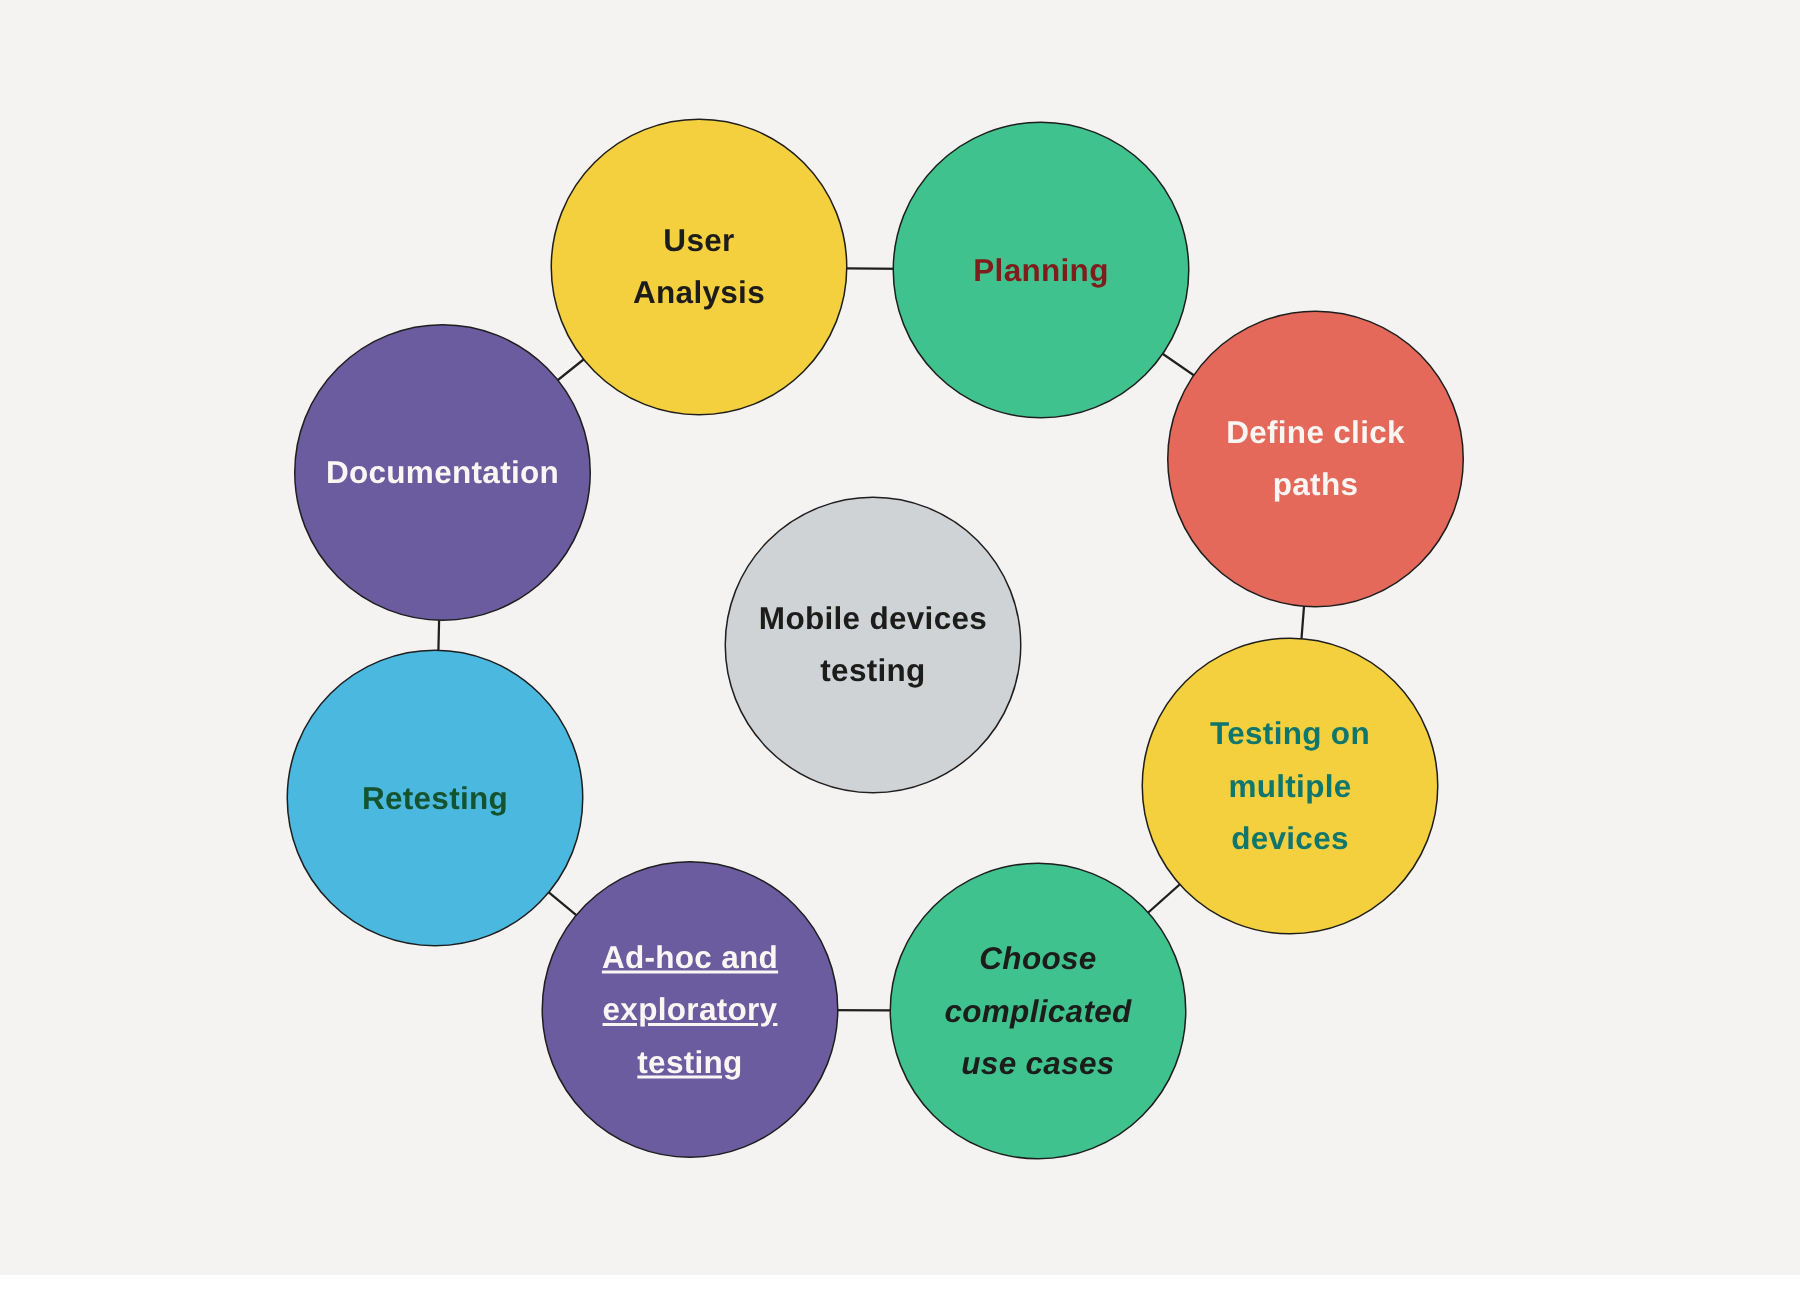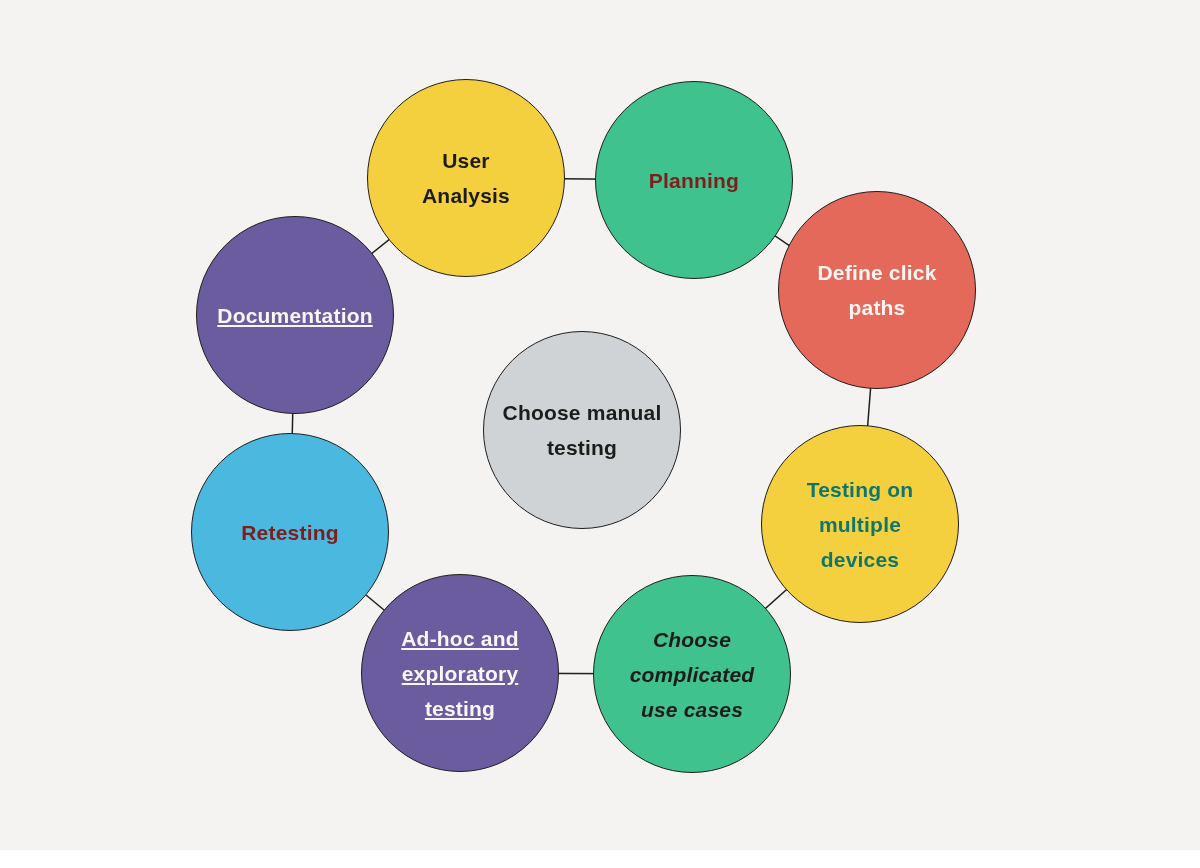--- a/index.html
+++ b/index.html
@@ -40,26 +40,26 @@
   .node .label {
     font-size: 21px;
     font-weight: 700;
     line-height: 35px;
     white-space: pre-line;
     letter-spacing: 0.2px;
   }
   
   .pos-user-analysis   { left: 367px; top:  79px; }
   .pos-planning        { left: 595px; top:  81px; }
-  .pos-define-click    { left: 778px; top: 191px; justify-content: center; }
+  .pos-define-click    { left: 778px; top: 207px; justify-content: center; }
   .pos-testing-multi   { left: 761px; top: 425px; }
   .pos-choose-cases    { left: 593px; top: 575px; }
   .pos-adhoc           { left: 361px; top: 574px; text-decoration: underline; }
   .pos-retesting       { left: 191px; top: 433px; }
-  .pos-documentation   { left: 196px; top: 216px; text-decoration: underline; }
+  .pos-documentation   { left: 196px; top: 216px; }
   .pos-center          { left: 483px; top: 331px; }
 </style>
 </head>
 <body>
 
 <div class="canvas">
 
   <svg class="connectors" width="1200" height="868">
     <line x1="466" y1="178" x2="694" y2="180"></line>
     <line x1="694" y1="180" x2="877" y2="306"></line>
@@ -96,26 +96,26 @@
 complicated
 use cases</span>
   </div>
 
   <div class="node pos-adhoc" style="background: rgb(107, 91, 159); color: rgb(250, 246, 243);">
     <span class="label">Ad-hoc and
 exploratory
 testing</span>
   </div>
 
-  <div class="node pos-retesting" style="background: rgb(75, 184, 224); color: #7f1d1d;">
+  <div class="node pos-retesting" style="background: rgb(75, 184, 224); color: #14532d;">
     <span class="label">Retesting</span>
   </div>
 
   <div class="node pos-documentation" style="background: rgb(107, 91, 159); color: rgb(250, 246, 243);">
     <span class="label">Documentation</span>
   </div>
 
   <div class="node pos-center" style="background: rgb(207, 211, 214); color: rgb(28, 28, 26);">
-    <span class="label">Choose manual
+    <span class="label">Mobile devices
 testing</span>
   </div>
 
 </div>
 
 </body></html>

